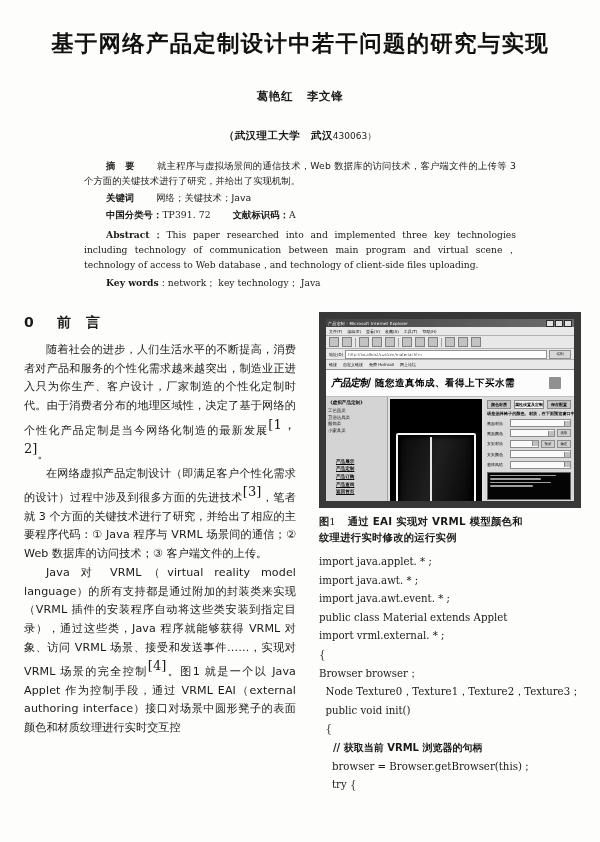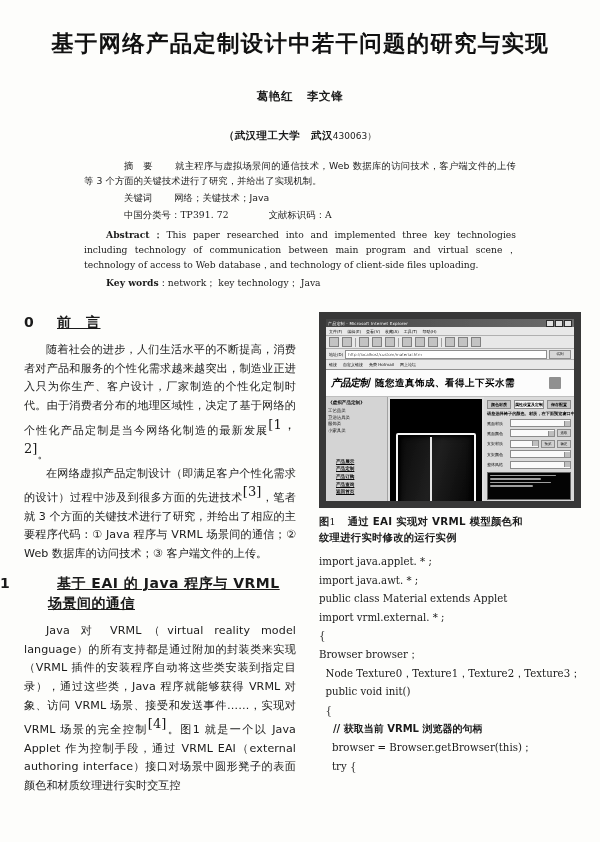--- a/index.html
+++ b/index.html
@@ -48,21 +48,21 @@
 
   
   .absblock{
     margin:16px auto 0 auto;
     width:432px;
     font-size:9.3px;
     line-height:14.6px;
     text-align:justify;
   }
   .absblock .cnrow{letter-spacing:0.1px;}
-  .absblock .lbl{font-weight:400;margin-left:18px;}
+  .absblock .lbl{font-weight:700;}
   .absblock .sp2{display:inline-block;width:22px;}
   .absblock .en{
     font-family:"DejaVu Serif","Liberation Serif",serif;
     font-size:9.2px;
     line-height:14.6px;
   }
   .absblock .en b{font-weight:700;}
   .p-abs{margin:0;text-indent:22px;}
   .p-kw{margin:3px 0 0 0;text-indent:22px;}
   .p-cls{margin:2px 0 0 0;text-indent:22px;}
@@ -81,21 +81,20 @@
   .colR{
     position:absolute;left:319px;top:0;width:262px;
   }
 
   h2.sec{
     font-size:14px;
     font-weight:700;
     margin:0 0 9px 0;
     letter-spacing:0.5px;
     line-height:20px;
-    text-decoration:underline;
   }
   h2.sec .num{display:inline-block;min-width:17px;}
   h2.sec .spc{display:inline-block;width:16px;}
   h2.sec.hang{
     padding-left:24px;
     text-indent:-24px;
   }
   .body-p{
     font-size:11.1px;
     line-height:18.7px;
@@ -311,23 +310,20 @@
       </h2>
 
       <p class="body-p">
         <span>随着社会的进步，人们生活水平的不断提高，消费者对产品和服务的个性化需求越来越突出，制造业正进入只为你生产、客户设计，厂家制造的个性化定制时代。由于消费者分布的地理区域性，决定了基于网络的个性化产品定制是当今网络化制造的最新发展</span><sup class="ref">[1，2]</sup><span>。</span>
       </p>
 
       <p class="body-p">
         <span>在网络虚拟产品定制设计（即满足客户个性化需求的设计）过程中涉及到很多方面的先进技术</span><sup class="ref">[3]</sup><span>，笔者就 3 个方面的关键技术进行了研究，并给出了相应的主要程序代码：① Java 程序与 VRML 场景间的通信；② Web 数据库的访问技术；③ 客户端文件的上传。</span>
       </p>
 
-      <h2 class="sec hang" style="margin-top:9px;">
-        <span class="num">1</span><span class="spc"></span><span>基于 EAI 的 Java 程序与 VRML 场景间的通信</span>
-      </h2>
 
       <p class="body-p">
         <span>Java 对 VRML（virtual reality model language）的所有支持都是通过附加的封装类来实现（VRML 插件的安装程序自动将这些类安装到指定目录），通过这些类，Java 程序就能够获得 VRML 对象、访问 VRML 场景、接受和发送事件……，实现对VRML 场景的完全控制</span><sup class="ref">[4]</sup><span>。图1 就是一个以 Java Applet 作为控制手段，通过 VRML EAI（external authoring interface）接口对场景中圆形凳子的表面颜色和材质纹理进行实时交互控</span>
       </p>
     </div>
 
     <div class="colR">
 
       <div class="figwrap">
 
@@ -464,20 +460,21 @@
 
         <div class="figcap">
           <span>图</span><span class="n">1</span>&nbsp;&nbsp;&nbsp;<span>通过 EAI 实现对 VRML 模型颜色和</span><br>
           <span>纹理进行实时修改的运行实例</span>
         </div>
       </div>
 
       <div class="code">
         <div>import java.applet. * ;</div>
         <div>import java.awt. * ;</div>
+        <div>import java.awt.event. * ;</div>
         <div>public class Material extends Applet</div>
         <div>import vrml.external. * ;</div>
         <div>{</div>
         <div>Browser browser；</div>
         <div>  Node Texture0，Texture1，Texture2，Texture3；</div>
         <div>  public void init()</div>
         <div>  {</div>
         <div class="cm">    // 获取当前 VRML 浏览器的句柄</div>
         <div>    browser = Browser.getBrowser(this)；</div>
         <div>    try {</div>

